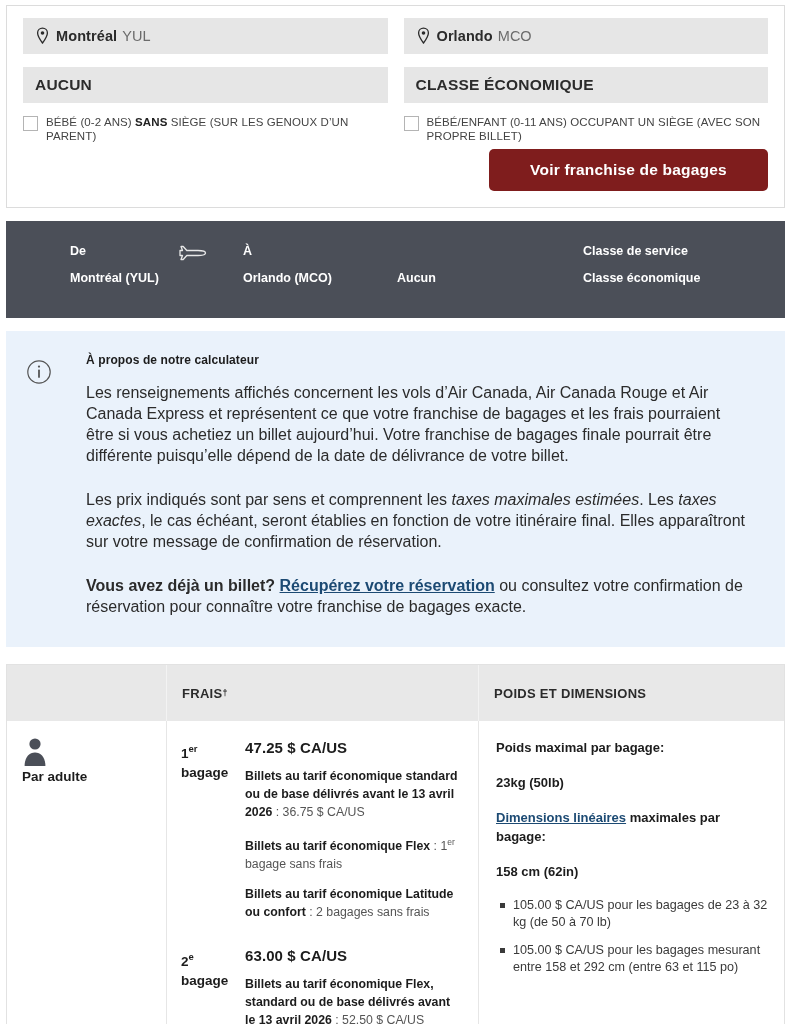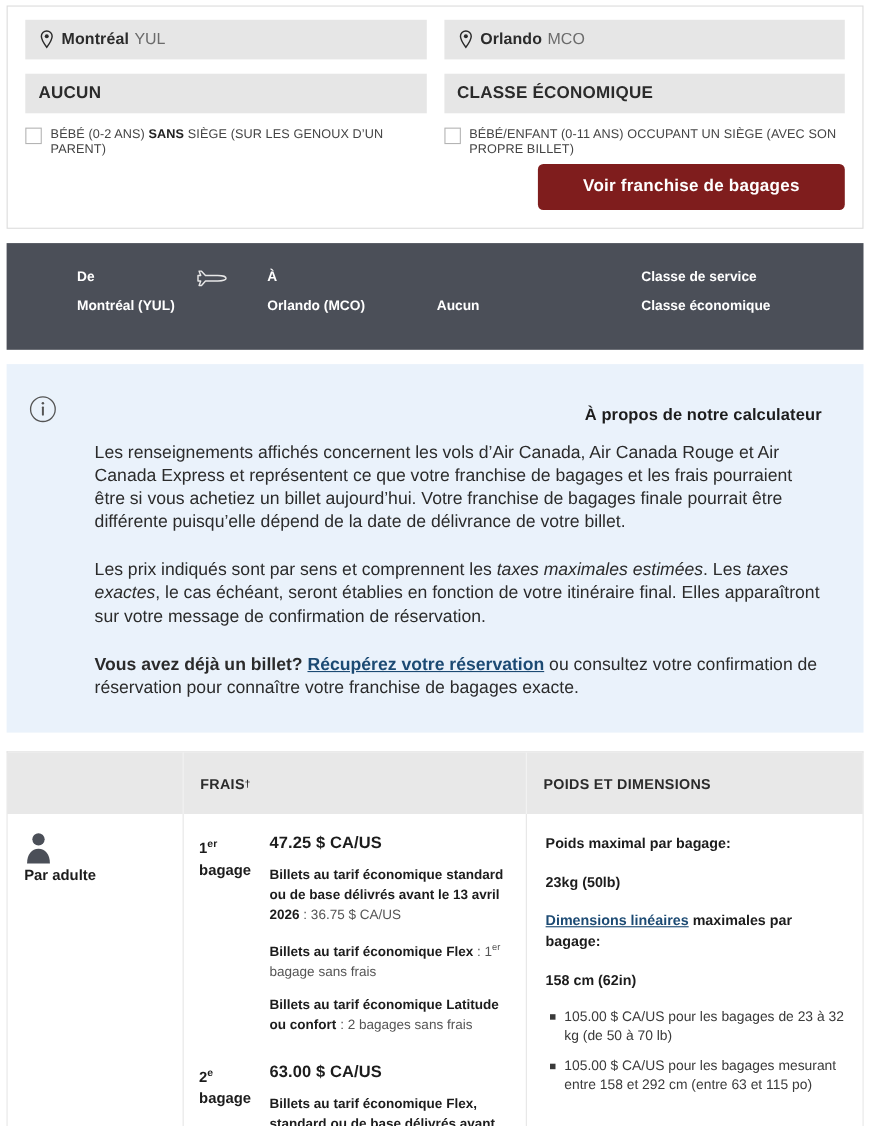--- a/index.html
+++ b/index.html
@@ -123,25 +123,24 @@
     background: #eaf2fb;
     padding: 22px 24px 30px 20px;
     display: flex;
     gap: 0;
     min-height: 278px;
   }
   .info-icon-col { width: 60px; flex: 0 0 60px; padding-top: 6px; }
   .info-body { flex: 1 1 auto; padding-right: 14px; }
   .info-title {
     font-weight: bold;
-    font-size: 15px;
+    font-size: 12px;
     color: #1c1c1c;
-    margin: 16px 0 15px 0;
+    margin: 0 0 15px 0;
     letter-spacing: .1px;
-    text-align: right;
   }
   .info-p {
     font-size: 16px;
     line-height: 21px;
     color: #2b2b2b;
     margin: 0 0 23px 0;
   }
   .info-p:last-child { margin-bottom: 0; }
   .info-p i { font-style: italic; }
   .info-p b { font-weight: bold; }

